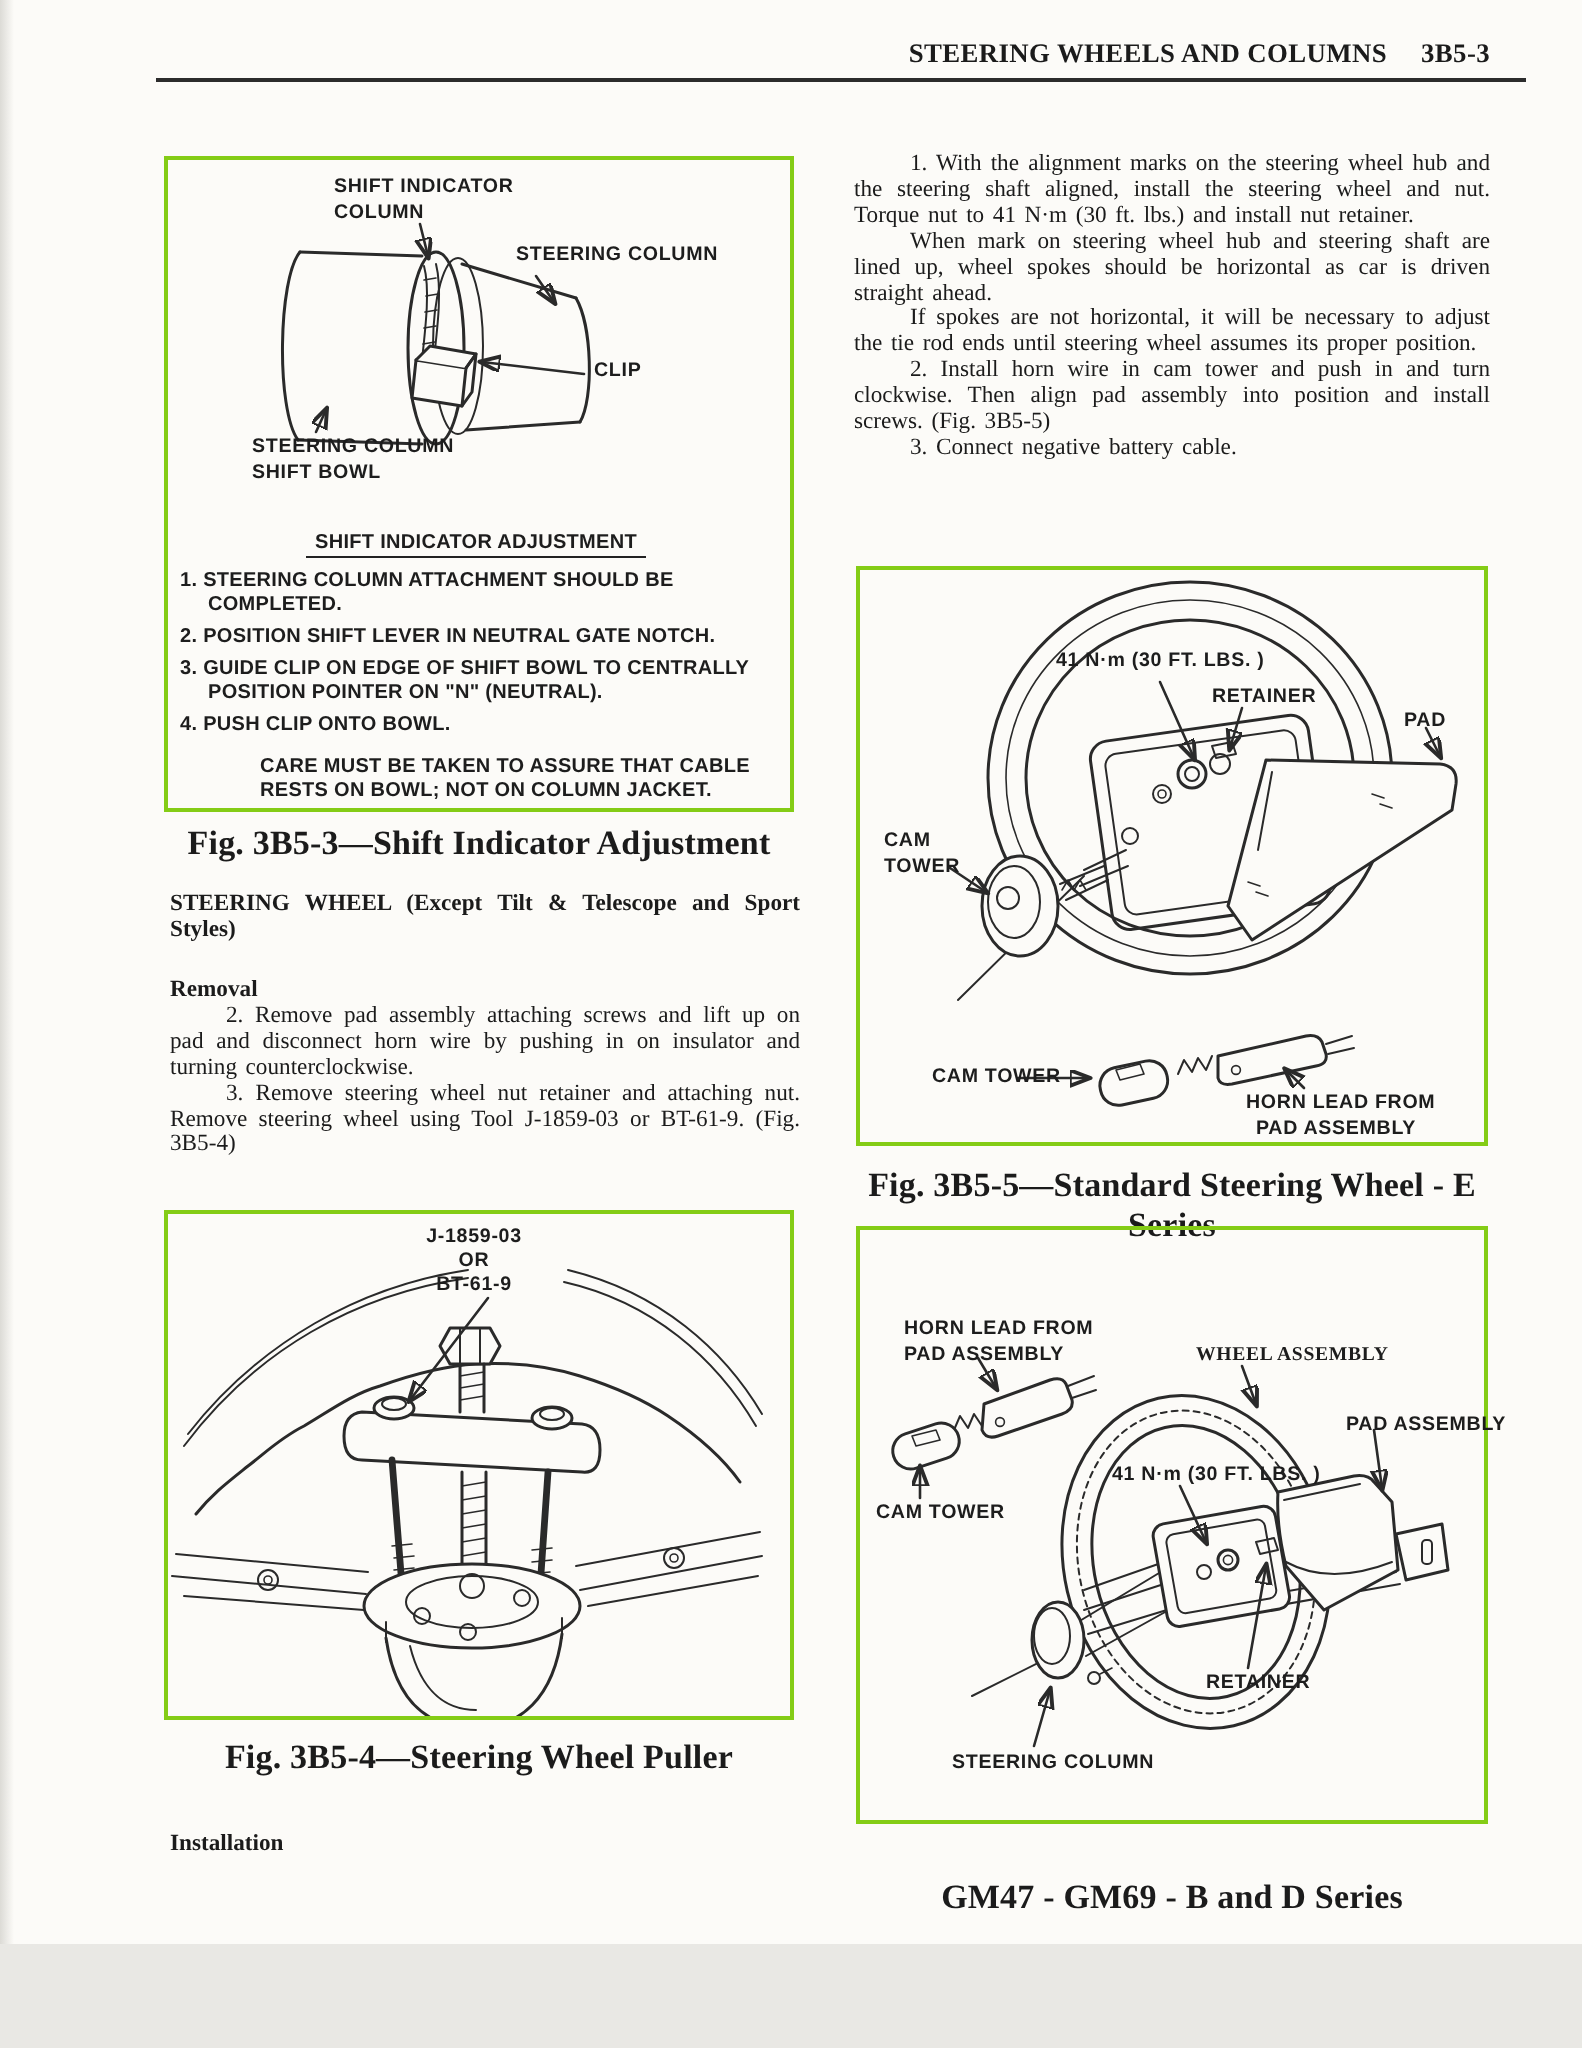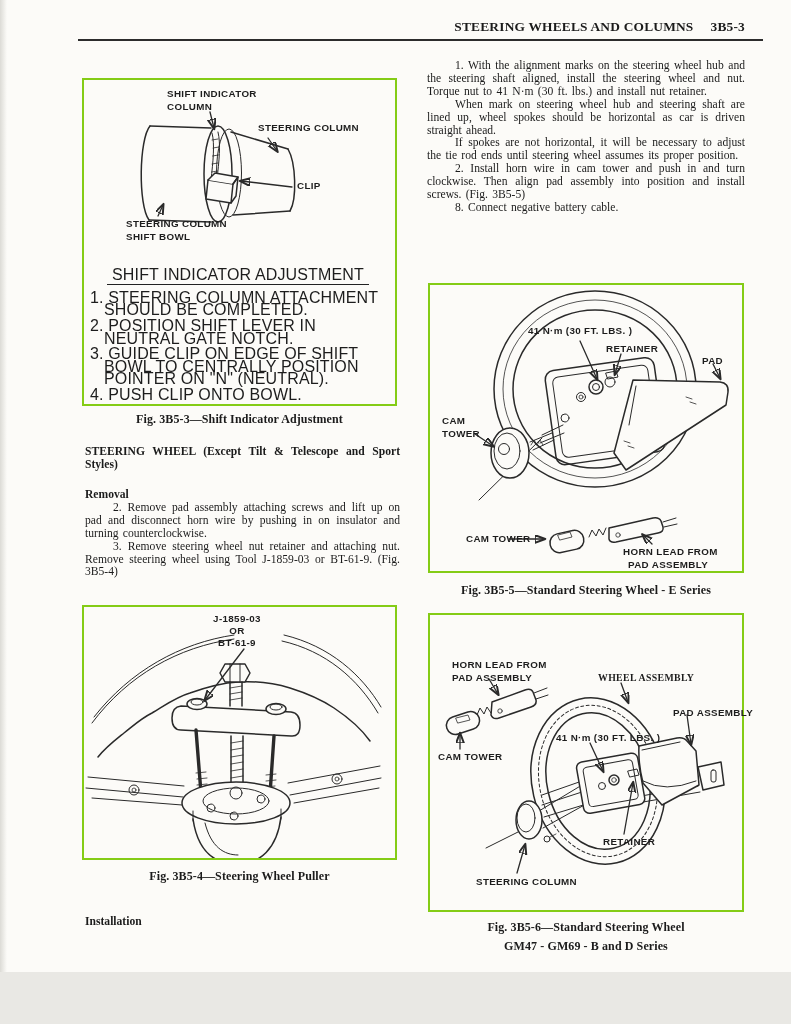--- a/index.html
+++ b/index.html
@@ -11,35 +11,35 @@
   }
   .sheet::before{ content:""; position:absolute; left:0; top:0; bottom:0; width:7px;
     background:linear-gradient(90deg,#dcdbd6,rgba(252,251,248,0)); pointer-events:none; }
 
   .hdr { position:absolute; left:78px; top:19px; width:667px; text-align:right;
          font-weight:bold; font-size:13.4px; letter-spacing:.2px; white-space:nowrap; }
   .hdr .pn { margin-left:17px; }
   .rule { position:absolute; left:78px; top:39px; width:685px; height:2px; background:#2c2c2c; }
 
   .figbox { position:absolute; border:2px solid #84cc16; background:transparent; }
-  .caption { position:absolute; text-align:center; font-weight:bold; font-size:12px; letter-spacing:.1px; }
+  .caption { position:absolute; text-align:center; font-weight:bold; font-size:17px; letter-spacing:.1px; }
 
   .flabel { position:absolute; font-family:"Liberation Sans","DejaVu Sans",sans-serif;
             font-weight:600; font-size:9.8px; letter-spacing:.35px; white-space:nowrap; color:#1d1d1d; }
   .flabel.ctr { transform:translateX(-50%); }
 
   .body-text { position:absolute; font-size:11.6px; line-height:12.9px; text-align:justify;
                word-spacing:1.4px; }
   .body-text p { text-indent:28px; }
   .b { font-weight:bold; }
 
   
   .adj { position:absolute; left:6px; top:186px; width:296px;
          font-family:"Liberation Sans","DejaVu Sans",sans-serif;
-         font-weight:400; font-size:16px; color:#1d1d1d; letter-spacing:.15px; }
+         font-weight:700; font-size:10px; color:#1d1d1d; letter-spacing:.15px; }
   .adj-head-wrap { text-align:center; margin-bottom:8px; }
   .adj-head { border-bottom:1.5px solid #222; padding:0 5px 1px; }
   .adj-step { padding-left:14px; text-indent:-14px; line-height:12.4px; margin-bottom:3.4px; }
   .adj-care { margin:8px 0 0 40px; width:252px; line-height:12.6px; }
 
   svg.diag { position:absolute; left:0; top:0; }
   svg.diag path, svg.diag ellipse, svg.diag circle, svg.diag rect, svg.diag line
       { fill:none; stroke:#2a2a2a; stroke-width:1.5; stroke-linecap:round; stroke-linejoin:round; }
   svg.diag .thin { stroke-width:1; }
   svg.diag .hair { stroke-width:.8; }
@@ -99,20 +99,21 @@
     <span class="flabel" style="left:213px; top:100px;text-align:right;">CLIP</span>
     <span class="flabel" style="left:42px; top:138px;">STEERING COLUMN</span>
     <span class="flabel" style="left:42px; top:151px;">SHIFT BOWL</span>
 
     <div class="adj">
       <div class="adj-head-wrap"><span class="adj-head">SHIFT INDICATOR ADJUSTMENT</span></div>
       <div class="adj-step">1. STEERING COLUMN ATTACHMENT SHOULD BE COMPLETED.</div>
       <div class="adj-step">2. POSITION SHIFT LEVER IN NEUTRAL GATE NOTCH.</div>
       <div class="adj-step">3. GUIDE CLIP ON EDGE OF SHIFT BOWL TO CENTRALLY POSITION POINTER ON "N" (NEUTRAL).</div>
       <div class="adj-step">4. PUSH CLIP ONTO BOWL.</div>
+      <div class="adj-care">CARE MUST BE TAKEN TO ASSURE THAT CABLE RESTS ON BOWL; NOT ON COLUMN JACKET.</div>
     </div>
   </figure>
   <div class="caption" style="left:82px; top:412px; width:315px;">Fig. 3B5-3—Shift Indicator Adjustment</div>
 
   <div class="body-text b" style="left:85px; top:446px; width:315px;">
     <span>STEERING WHEEL (Except Tilt &amp; Telescope and Sport Styles)</span>
   </div>
   <div class="body-text" style="left:85px; top:489px; width:315px;">
     <p class="b" style="text-indent:0;">Removal</p>
     <p>2.  Remove pad assembly attaching screws and lift up on pad and disconnect horn wire by pushing in on insulator and turning counterclockwise.</p>
@@ -194,26 +195,26 @@
       <path d="M160,42 L121,93" class="arrow" marker-end="url(#ah2)"></path>
     </svg>
     <span class="flabel ctr" style="left:153px; top:6px;text-align:center;">J-1859-03</span>
     <span class="flabel ctr" style="left:153px; top:18px;">OR</span>
     <span class="flabel ctr" style="left:153px; top:30px;">BT-61-9</span>
   </figure>
   <div class="caption" style="left:82px; top:869px; width:315px;">Fig. 3B5-4—Steering Wheel Puller</div>
 
   <div class="body-text b" style="left:85px; top:916px; width:315px; text-align:left;">Installation</div>
 
-  <div class="body-text" style="left:427px; top:60px; width:318px;">
+  <div class="body-text" style="left:427px; top:76px; width:318px;">
     <p>1.  With the alignment marks on the steering wheel hub and the steering shaft aligned, install the steering wheel and nut. Torque nut to 41 N·m (30 ft. lbs.) and install nut retainer.</p>
     <p>When mark on steering wheel hub and steering shaft are lined up, wheel spokes should be horizontal as car is driven straight ahead.</p>
     <p>If spokes are not horizontal, it will be necessary to adjust the tie rod ends until steering wheel assumes its proper position.</p>
     <p>2.  Install horn wire in cam tower and push in and turn clockwise. Then align pad assembly into position and install screws. (Fig. 3B5-5)</p>
-    <p>8.  Connect negative battery cable.</p>
+    <p>3.  Connect negative battery cable.</p>
   </div>
 
   <figure class="figbox" style="left:428px; top:283px; width:316px; height:290px;">
     <svg class="diag" width="312" height="286" viewBox="0 0 312 286">
       <defs>
           <marker id="ah3" markerWidth="9" markerHeight="8" refX="7" refY="3" orient="auto">
             <path d="M0,0 L8,3 L0,6 Z" fill="#2a2a2a" stroke="none"></path>
           </marker>
         </defs>
 
@@ -339,16 +340,15 @@
     </svg>
     <span class="flabel" style="left:22px; top:44px;">HORN LEAD FROM</span>
     <span class="flabel" style="left:22px; top:57px;">PAD ASSEMBLY</span>
     <span class="flabel" style="left:168px; top:57px;font-family:Liberation Serif, serif;">WHEEL ASSEMBLY</span>
     <span class="flabel" style="left:243px; top:92px;">PAD ASSEMBLY</span>
     <span class="flabel" style="left:8px; top:136px;">CAM TOWER</span>
     <span class="flabel" style="left:126px; top:117px;">41 N·m (30 FT.  LBS. )</span>
     <span class="flabel" style="left:173px; top:221px;">RETAINER</span>
     <span class="flabel" style="left:46px; top:261px;">STEERING COLUMN</span>
   </figure>
-  <div class="caption" style="left:428px; top:920px; width:316px;">Fig. 3B5-6—Standard Steering Wheel</div>
   <div class="caption" style="left:428px; top:939px; width:316px;">GM47 - GM69 - B and D Series</div>
 
 </div>
 
 </body></html>

